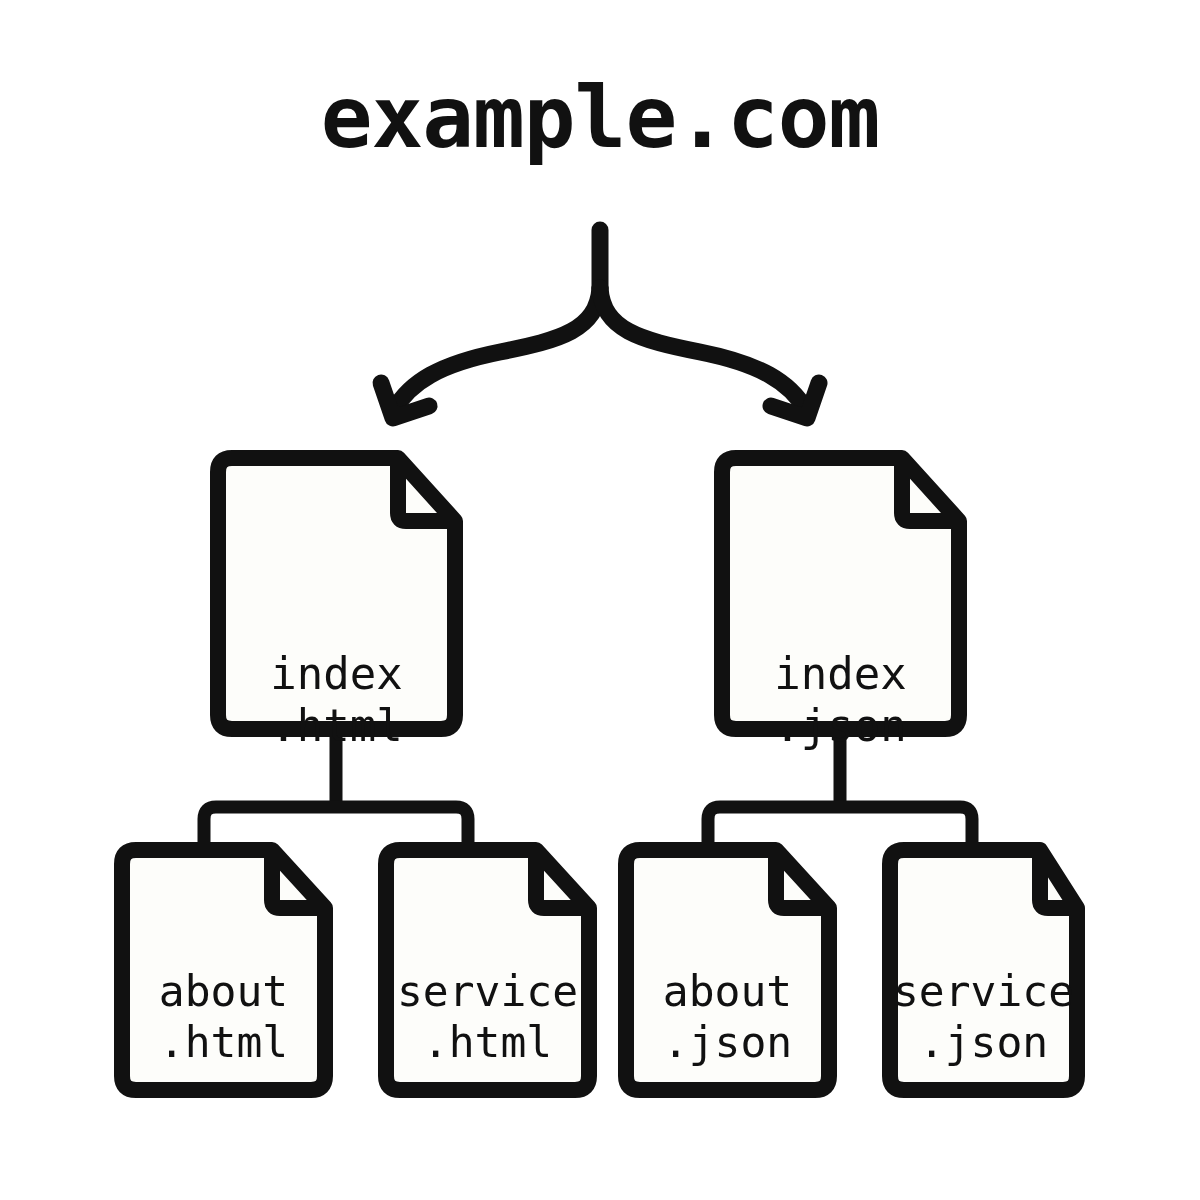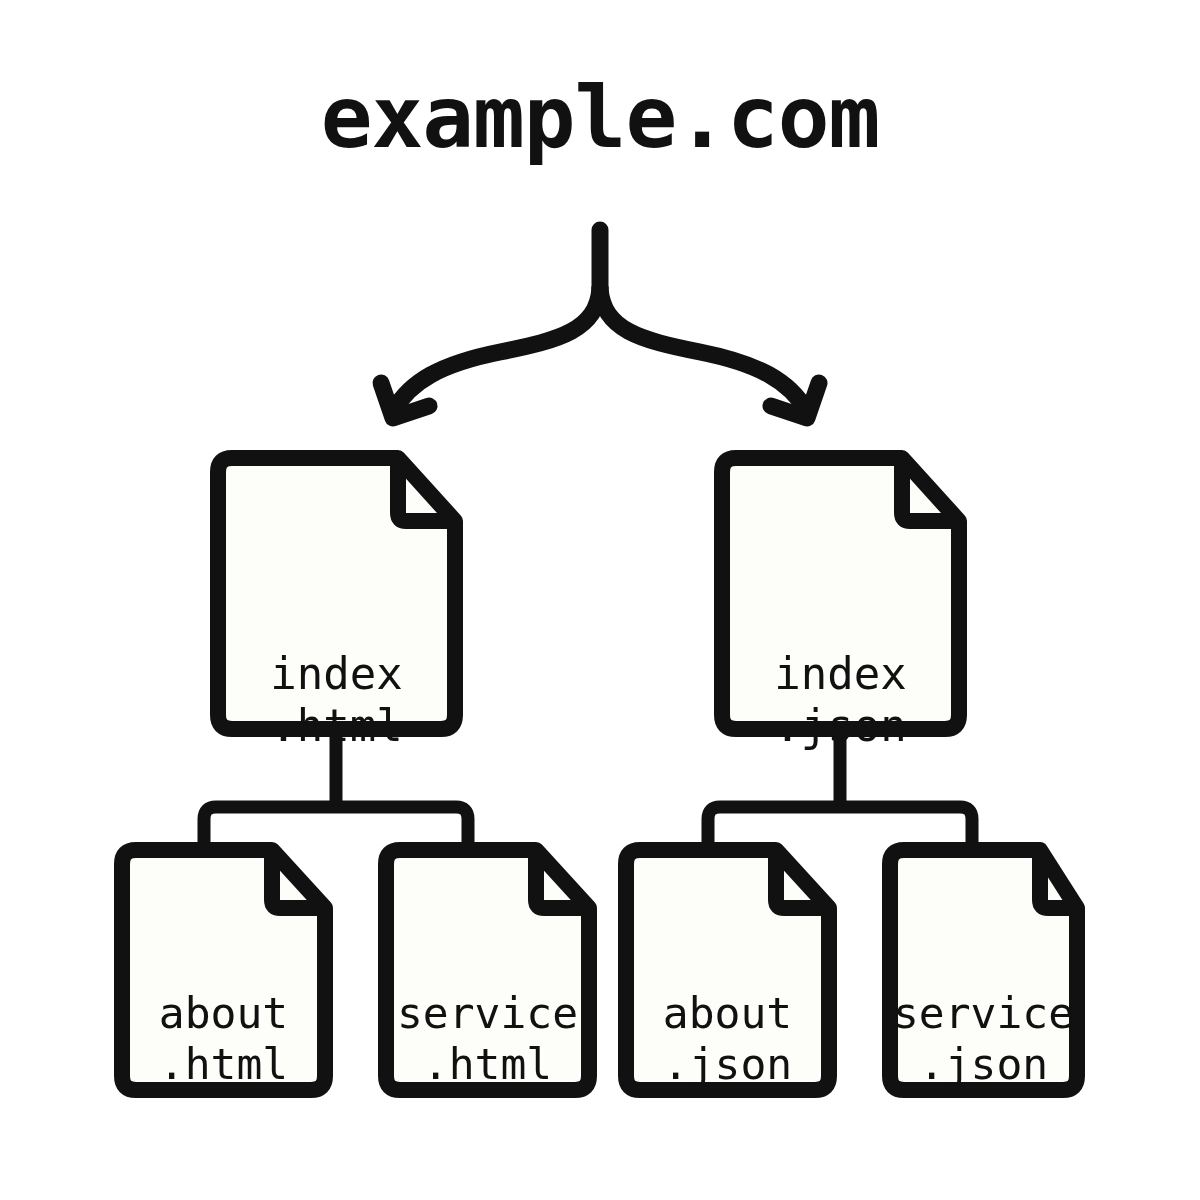--- a/index.html
+++ b/index.html
@@ -51,21 +51,20 @@
   }
   .file-label .ln {
     display: block;
   }
   .lvl1-label {
     font-size: 44px;
     margin-top: 44px;
   }
   .lvl2-label {
     font-size: 43px;
-    margin-top: 22px;
   }
 </style>
 </head>
 <body>
 
 <div id="stage">
 
   <div class="site-title">example.com</div>
 
   <svg id="diagram-svg" viewBox="0 0 1200 1200">

